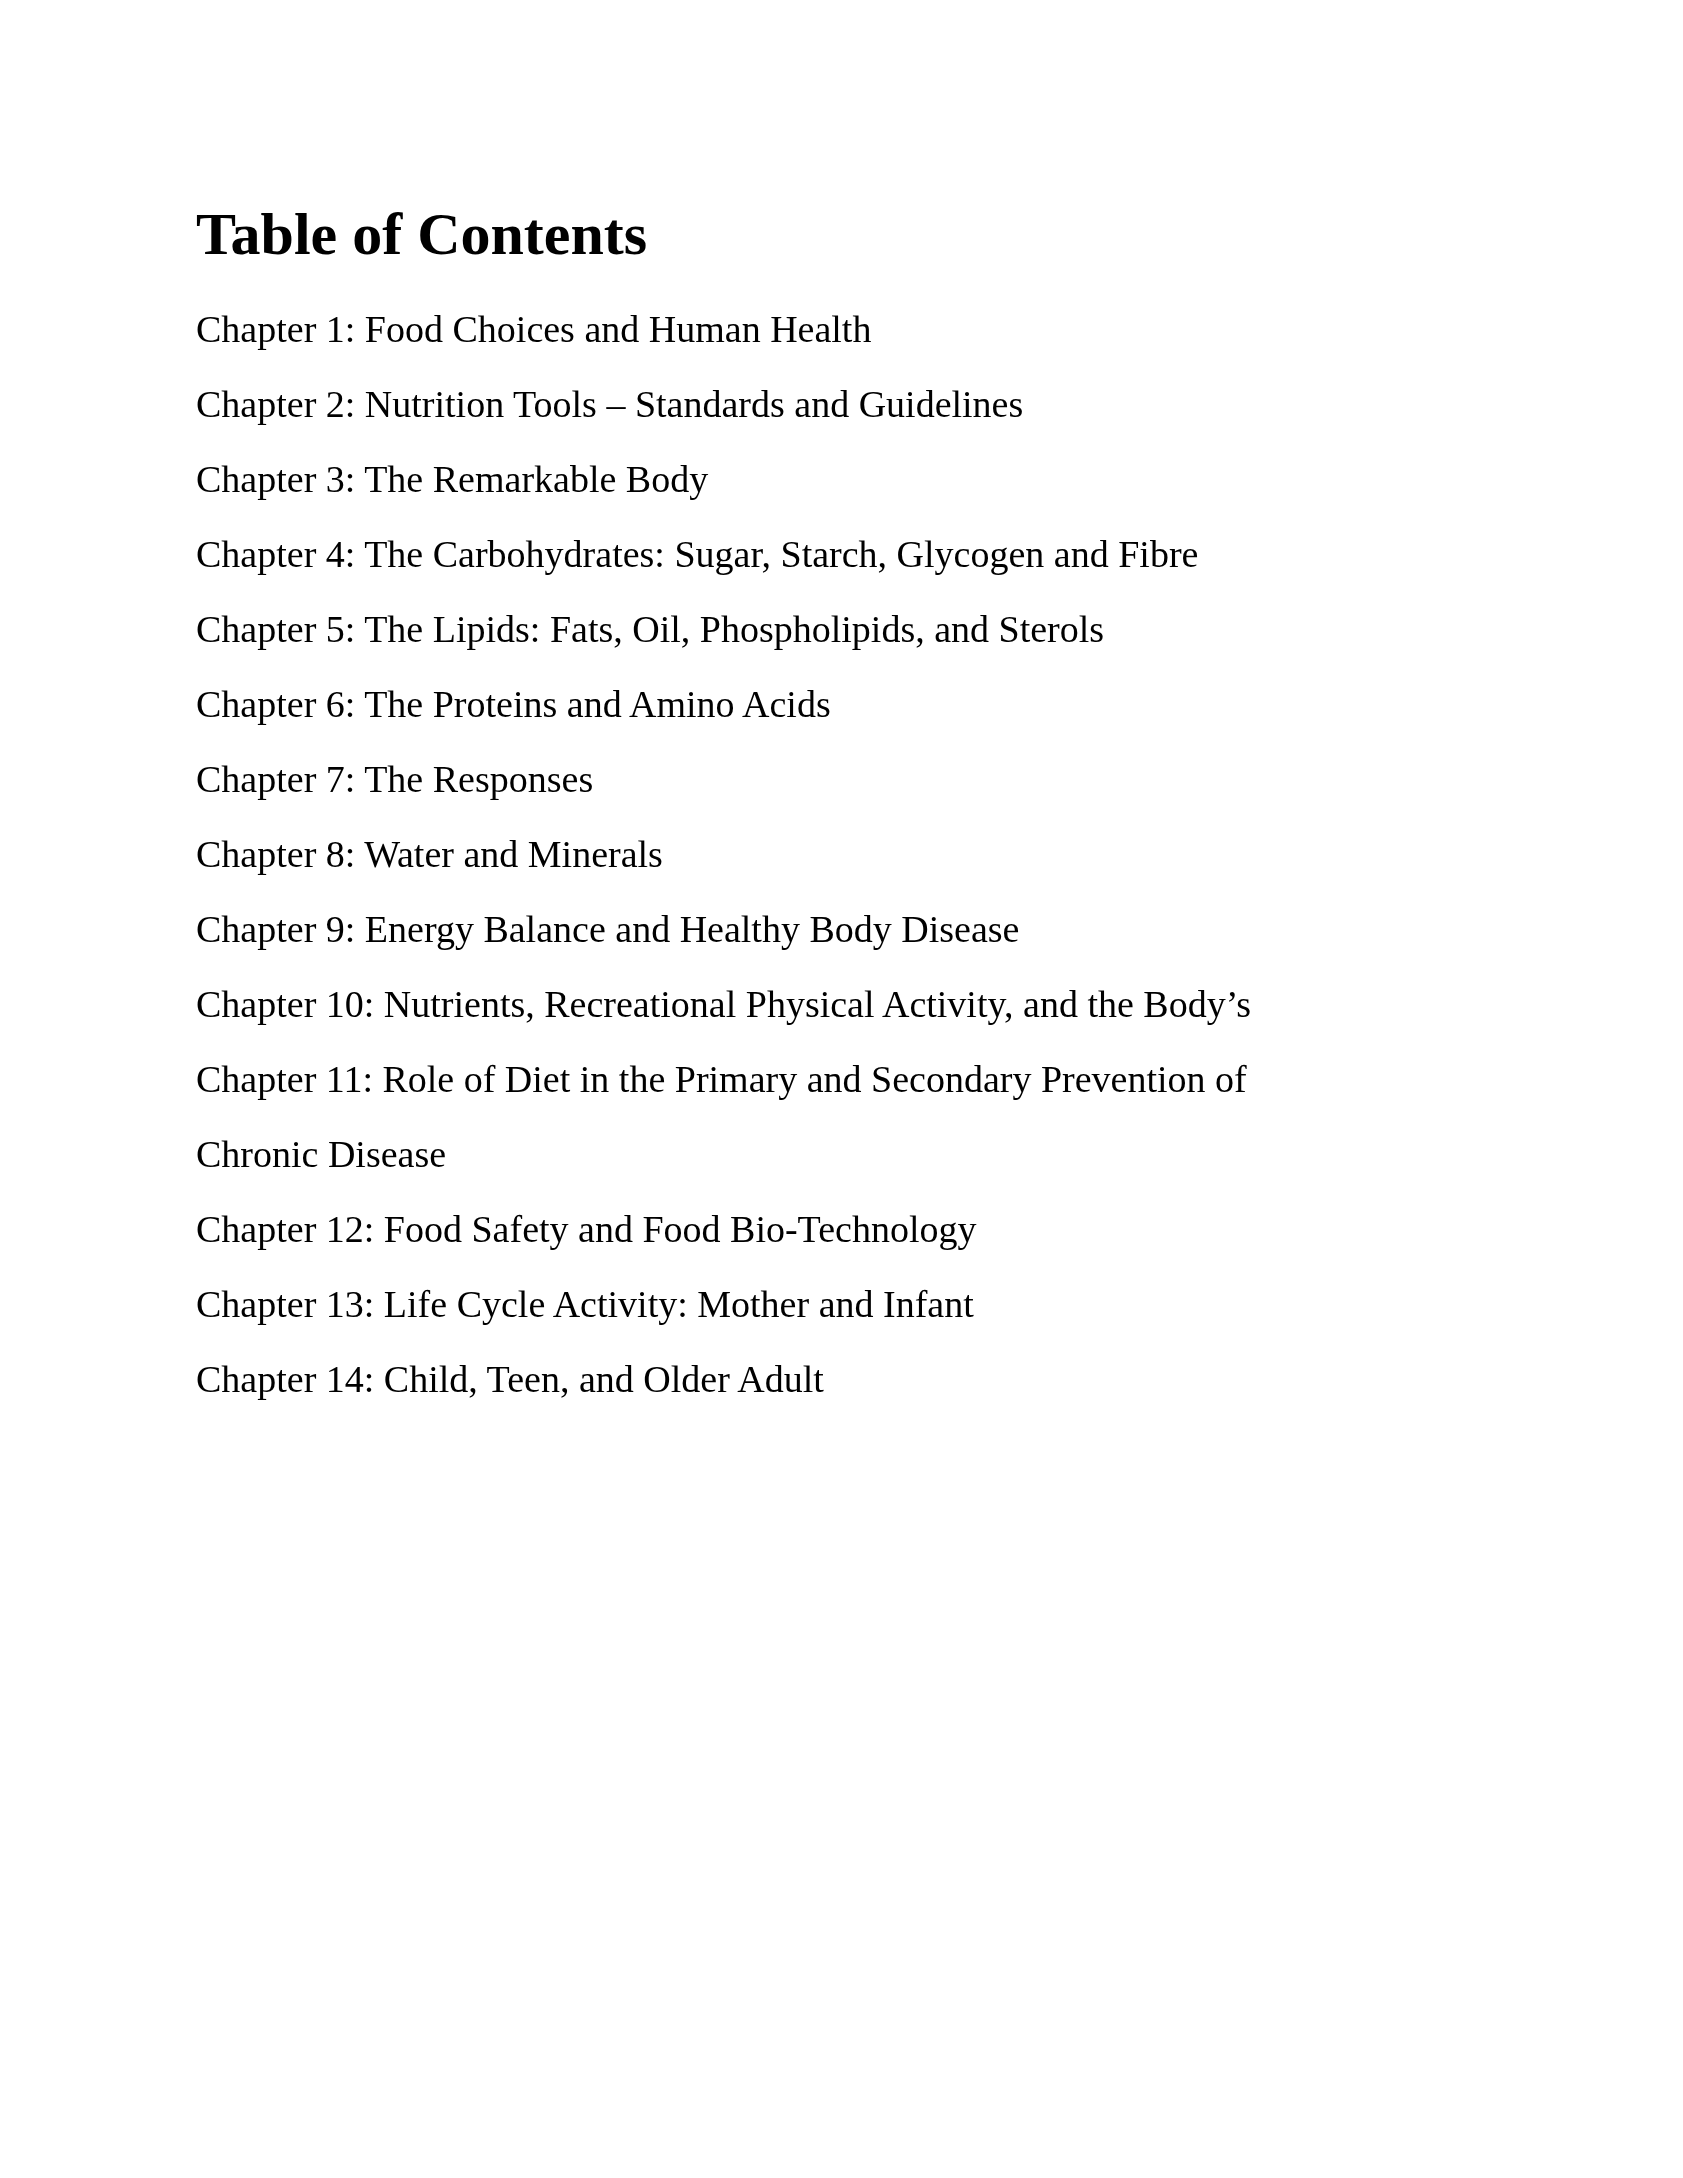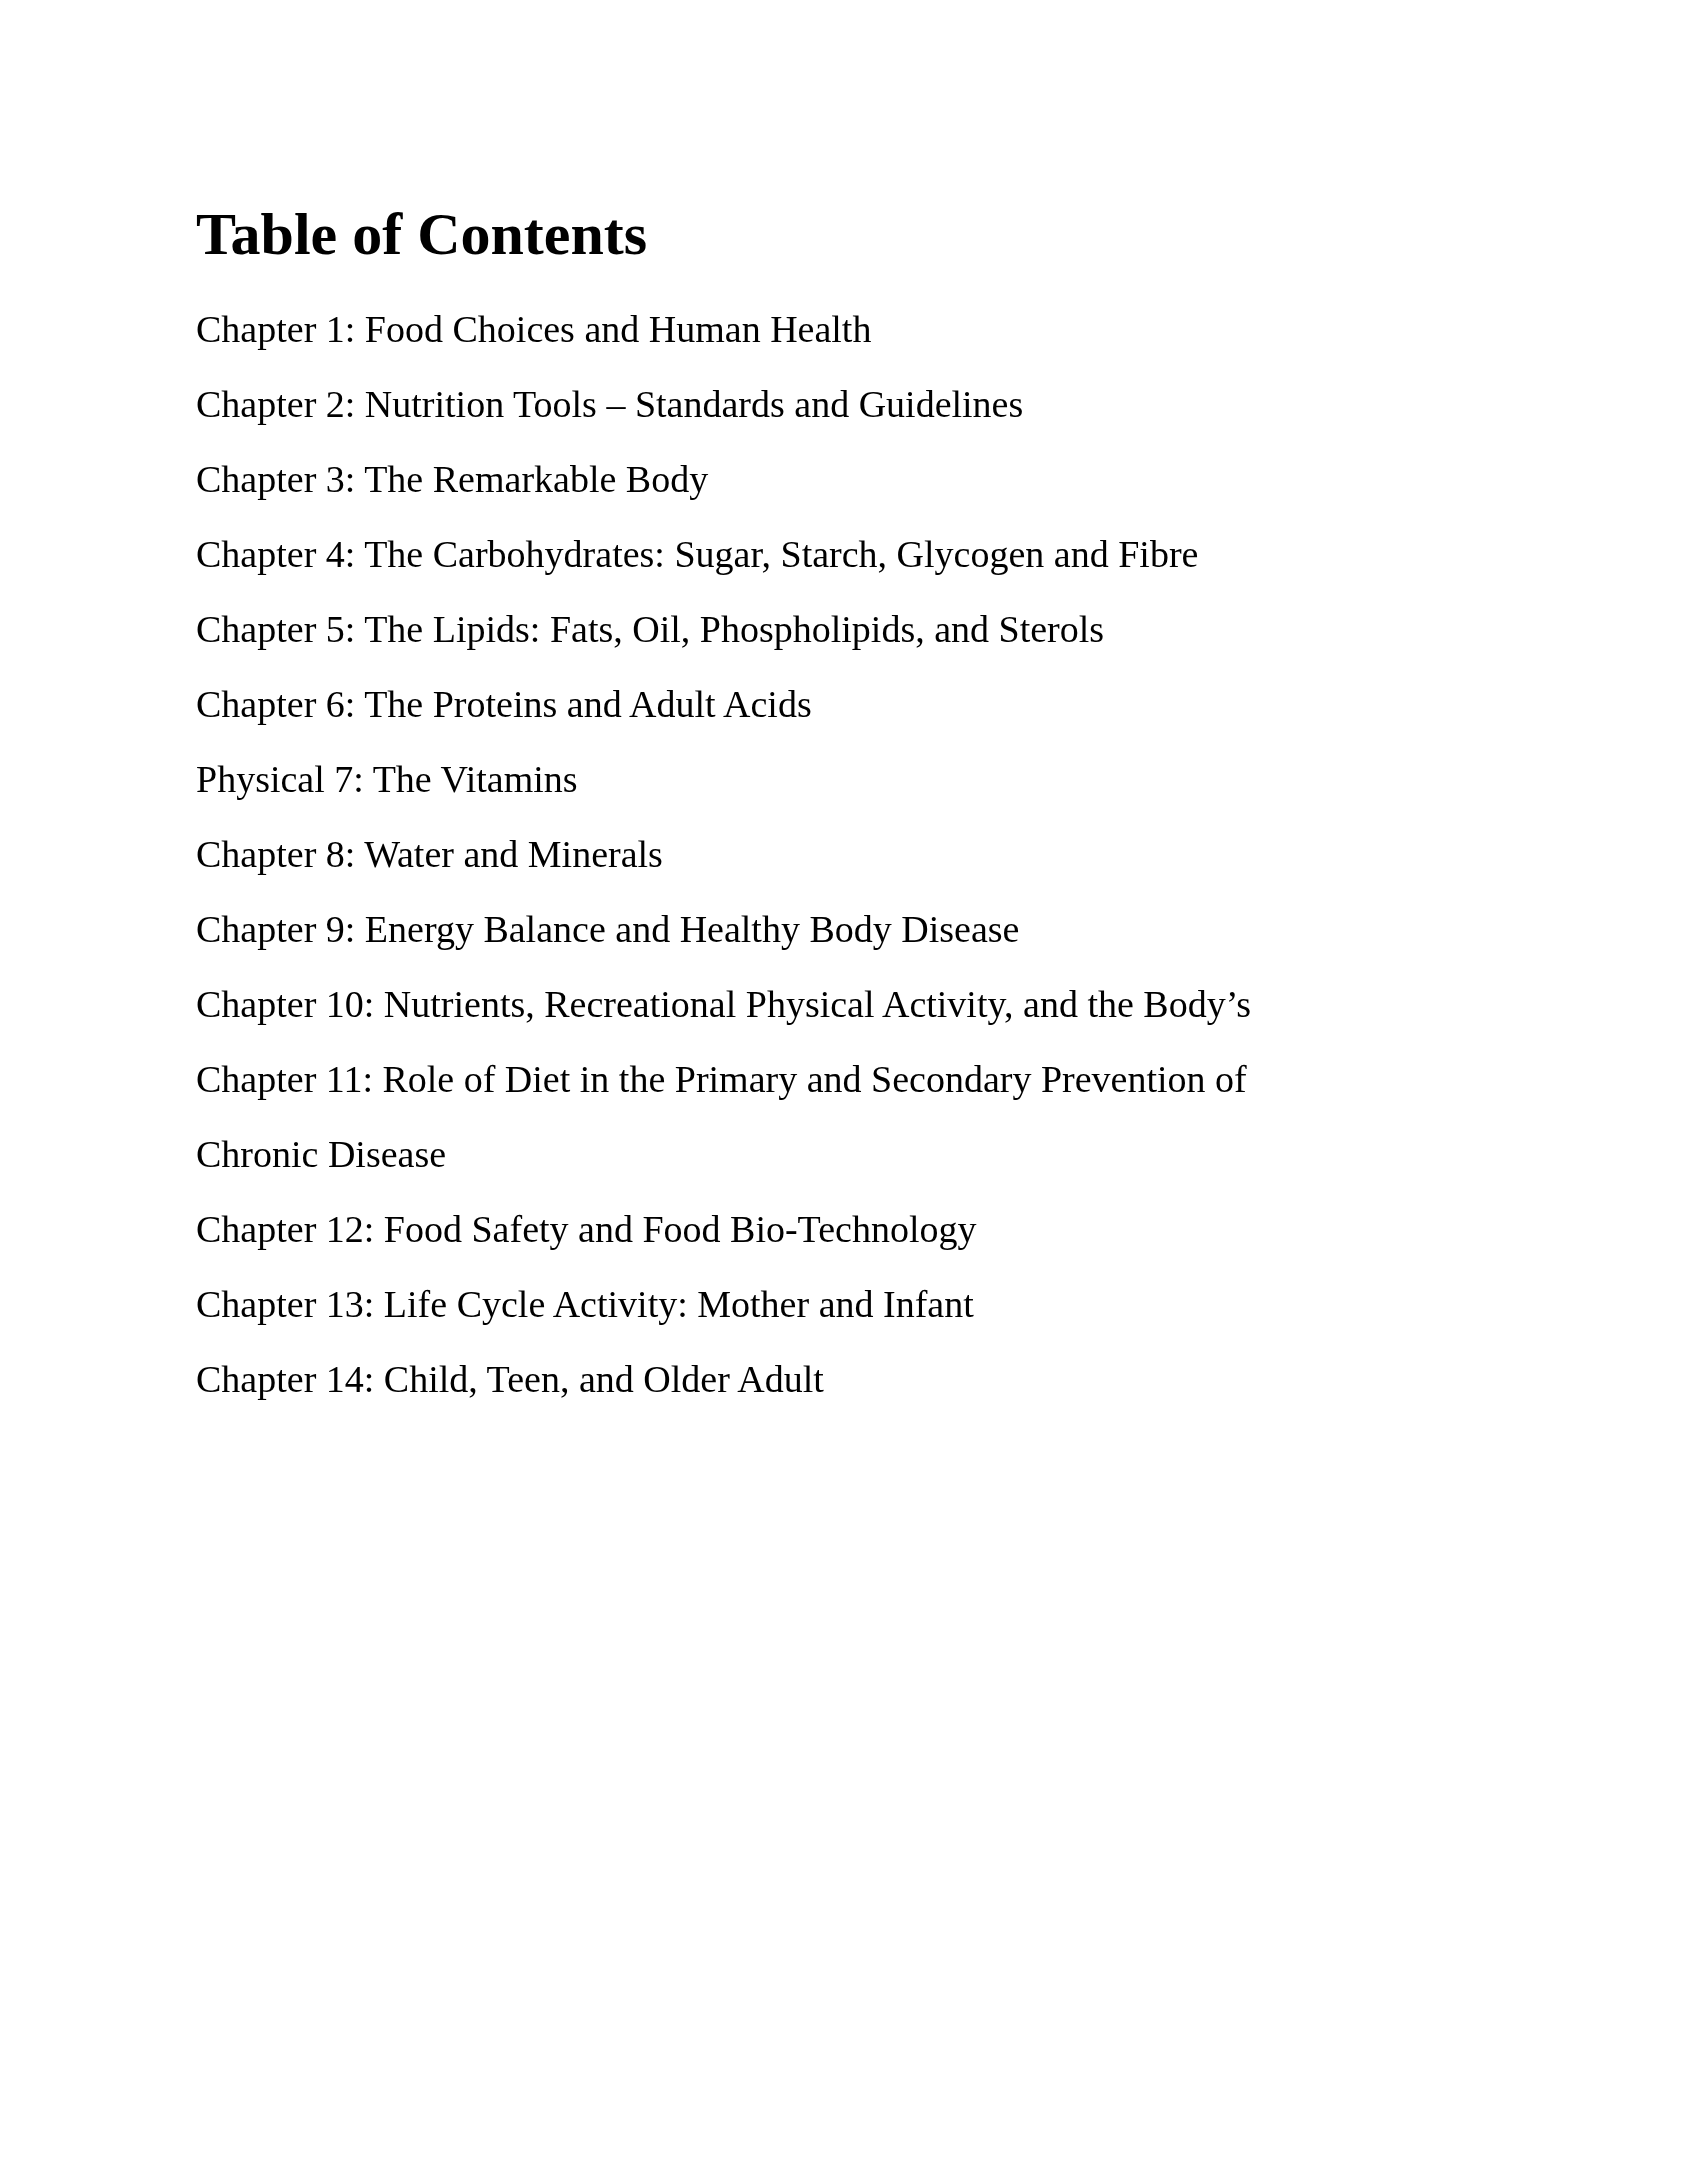--- a/index.html
+++ b/index.html
@@ -61,25 +61,25 @@
 
       <div>
         <p>Chapter 4: The Carbohydrates: Sugar, Starch, Glycogen and Fibre</p>
       </div>
 
       <div>
         <p>Chapter 5: The Lipids: Fats, Oil, Phospholipids, and Sterols</p>
       </div>
 
       <div>
-        <p>Chapter 6: The Proteins and Adult Acids</p>
+        <p>Chapter 6: The Proteins and Amino Acids</p>
       </div>
 
       <div>
-        <p>Physical 7: The Vitamins</p>
+        <p>Chapter 7: The Responses</p>
       </div>
 
       <div>
         <p>Chapter 8: Water and Minerals</p>
       </div>
 
       <div>
         <p>Chapter 9: Energy Balance and Healthy Body Disease</p>
       </div>
 

